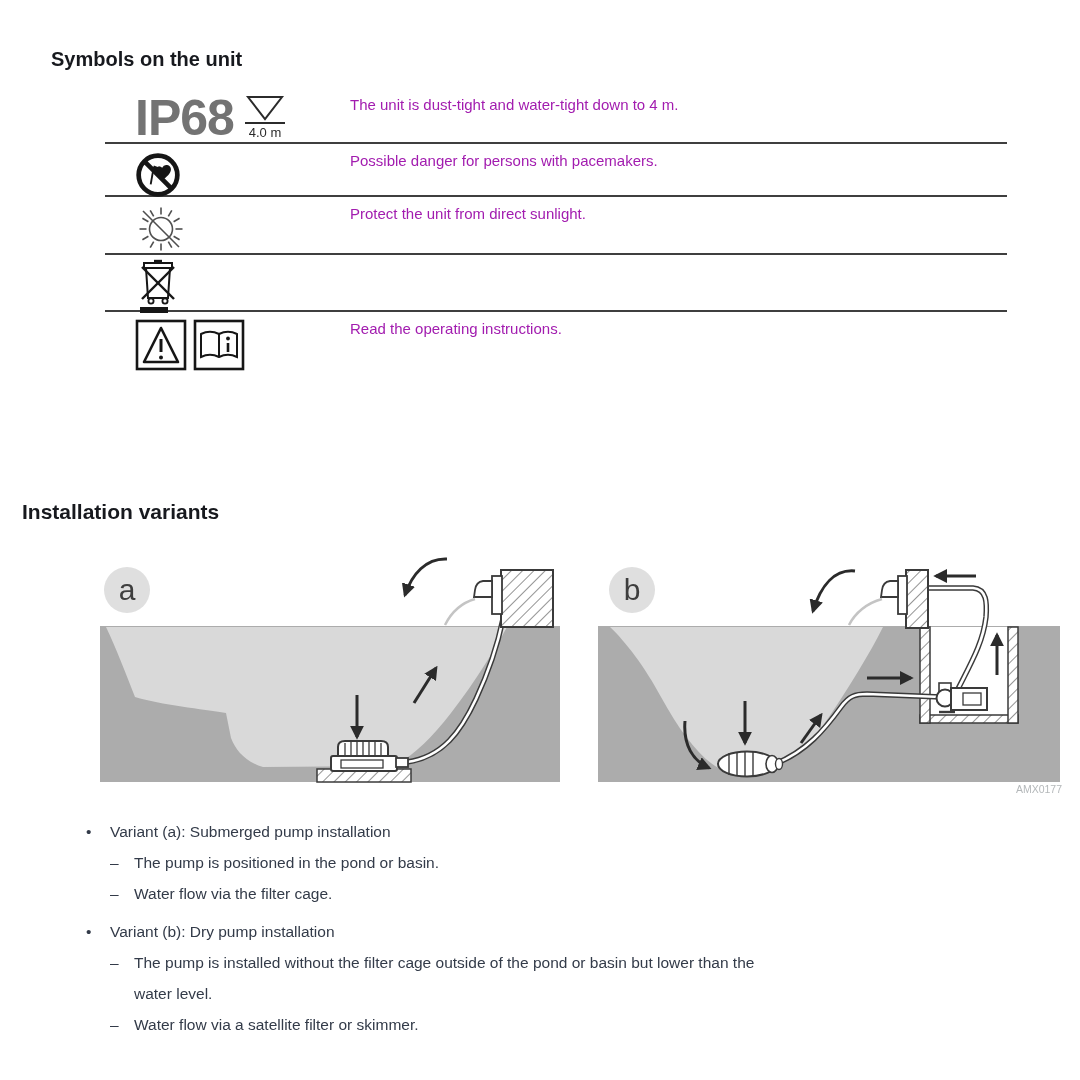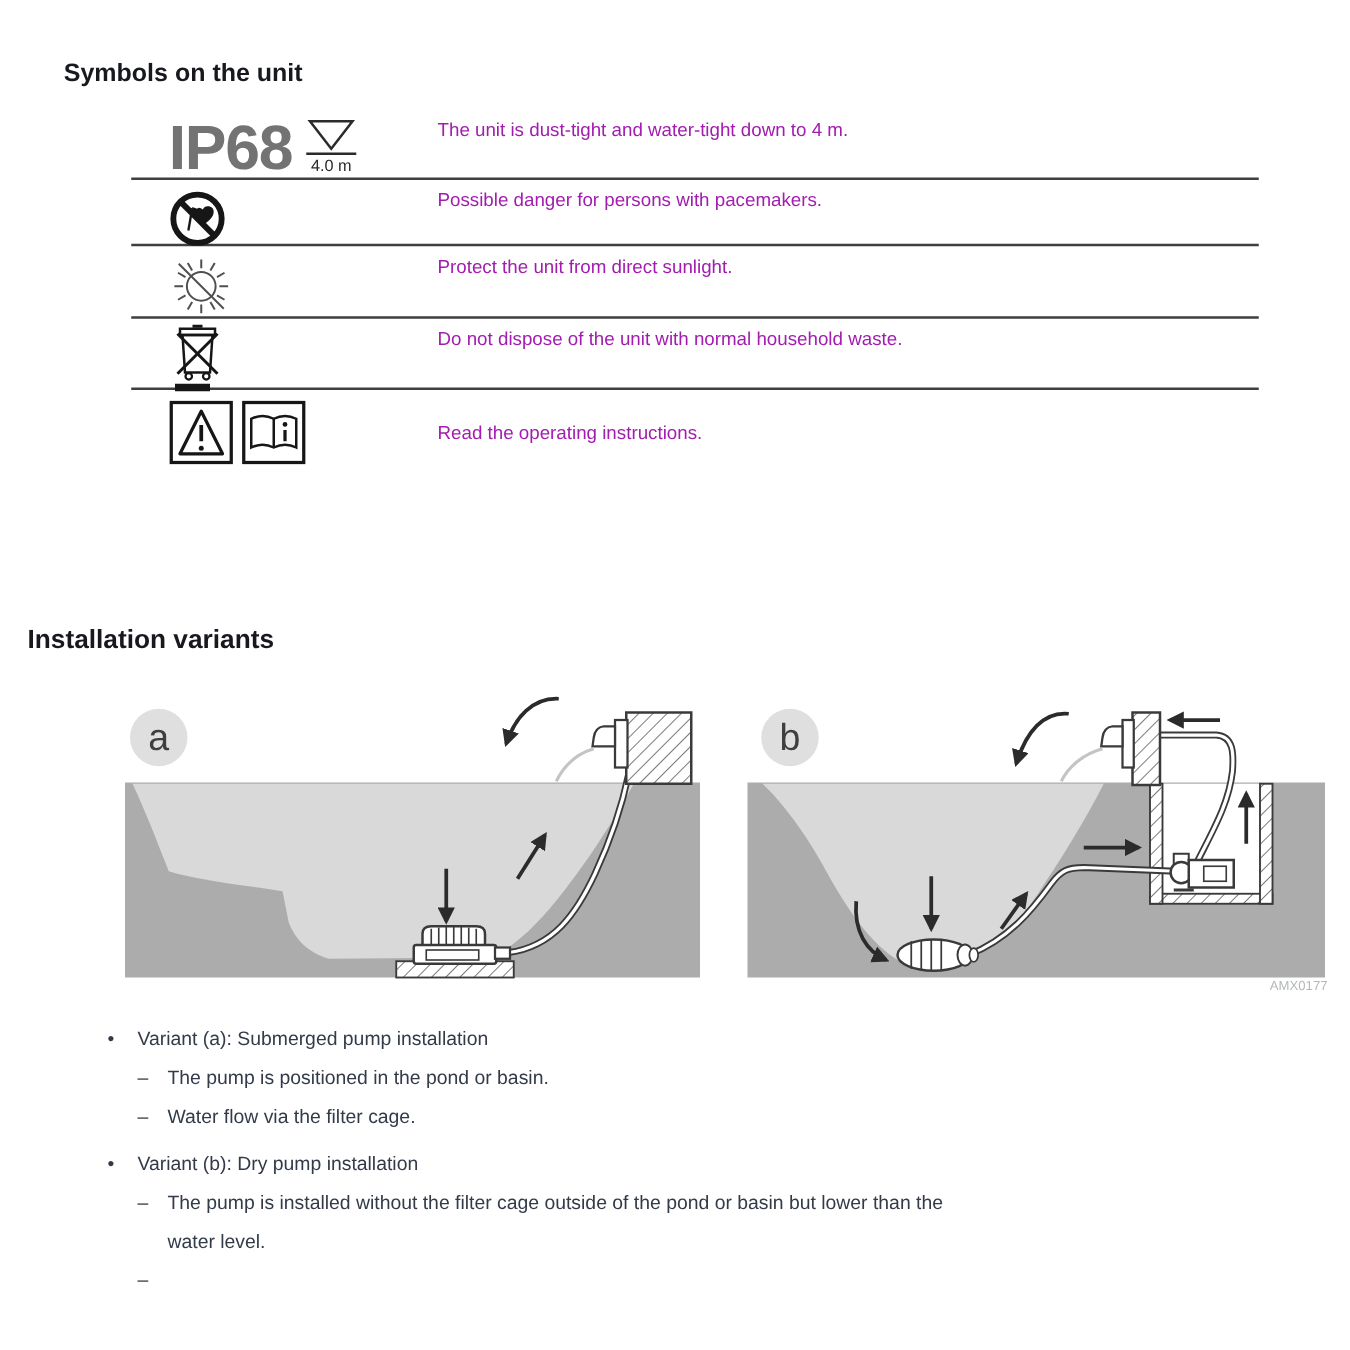--- a/index.html
+++ b/index.html
@@ -9,21 +9,21 @@
   h2{margin:0;font-weight:bold;color:#17191e;}
   .h-symbols{left:51px;top:48px;font-size:20px;}
   .h-install{left:22px;top:500px;font-size:21px;}
 
   
   .symbols-table{left:105px;top:84px;width:902px;}
   .srow{display:flex;box-sizing:border-box;border-bottom:2px solid #3f3f3f;}
   .srow.last{border-bottom:none;}
   .icon-cell{width:245px;box-sizing:border-box;padding-left:30px;display:flex;align-items:flex-start;}
   .desc{flex:1;font-size:15px;padding-top:8px;color:#a21caf;}
-  .r1{height:60px;} .r2{height:53px;} .r3{height:58px;} .r4{height:57px;} .r5{height:60px;align-items:center;}
+  .r1{height:60px;} .r2{height:53px;} .r3{height:58px;} .r4{height:57px;} .r5{height:60px;}
   .r1 .desc{padding-top:12px;}
   .ip68{font-size:50px;font-weight:bold;letter-spacing:-1px;line-height:1;color:#737373;margin-top:9px;}
   .depth-svg{margin-left:8px;margin-top:8px;}
   .r2 .icon-cell{padding-top:8px;} .r3 .icon-cell{padding-top:6px;}
   .r4 .icon-cell{padding-top:3px;} .r5 .icon-cell{padding-top:7px;}
 
   
   .panelA{left:95px;top:545px;} .panelB{left:595px;top:545px;}
   .figcode{left:998px;top:783px;width:64px;text-align:right;font-size:10.5px;color:#b4b8ba;}
 
@@ -101,21 +101,20 @@
           <rect x="9" y="5" width="28" height="5" stroke-width="2"></rect>
           <polygon points="11,10 35,10 33,40 13,40" stroke-width="2"></polygon>
           <circle cx="16" cy="43" r="2.6" stroke-width="1.8"></circle>
           <circle cx="30" cy="43" r="2.6" stroke-width="1.8"></circle>
           <line x1="7" y1="9" x2="39" y2="41" stroke-width="2.4"></line>
           <line x1="39" y1="9" x2="7" y2="41" stroke-width="2.4"></line>
         </g>
         <rect x="5" y="49" width="28" height="6" fill="#161616"></rect>
       </svg>
     </div>
-    <div class="desc">Do not dispose of the unit with normal household waste.</div>
   </div>
 
   <div class="srow r5 last">
     <div class="icon-cell">
       <svg width="112" height="52" viewBox="0 0 112 52">
         <g stroke="#161616" fill="none">
           <rect x="2" y="2" width="48" height="48" stroke-width="2.6"></rect>
           <path d="M26,9 L43,43 L9,43 Z" stroke-width="2.6" stroke-linejoin="round"></path>
           <line x1="26" y1="20" x2="26" y2="33" stroke-width="3"></line>
           <rect x="60" y="2" width="48" height="48" stroke-width="2.6"></rect>
@@ -259,15 +258,16 @@
       <span class="dot"></span>
       <span class="txt">Variant (b): Dry pump installation</span>
     </div>
     <div class="bsub">
       <span class="dash"></span>
       <span class="txt">The pump is installed without the filter cage outside of the pond or basin but lower than the
 water level.</span>
     </div>
     <div class="bsub">
       <span class="dash"></span>
+      <span class="txt">Water flow via a satellite filter or skimmer.</span>
     </div>
   </div>
 </div>
 
 </body></html>

